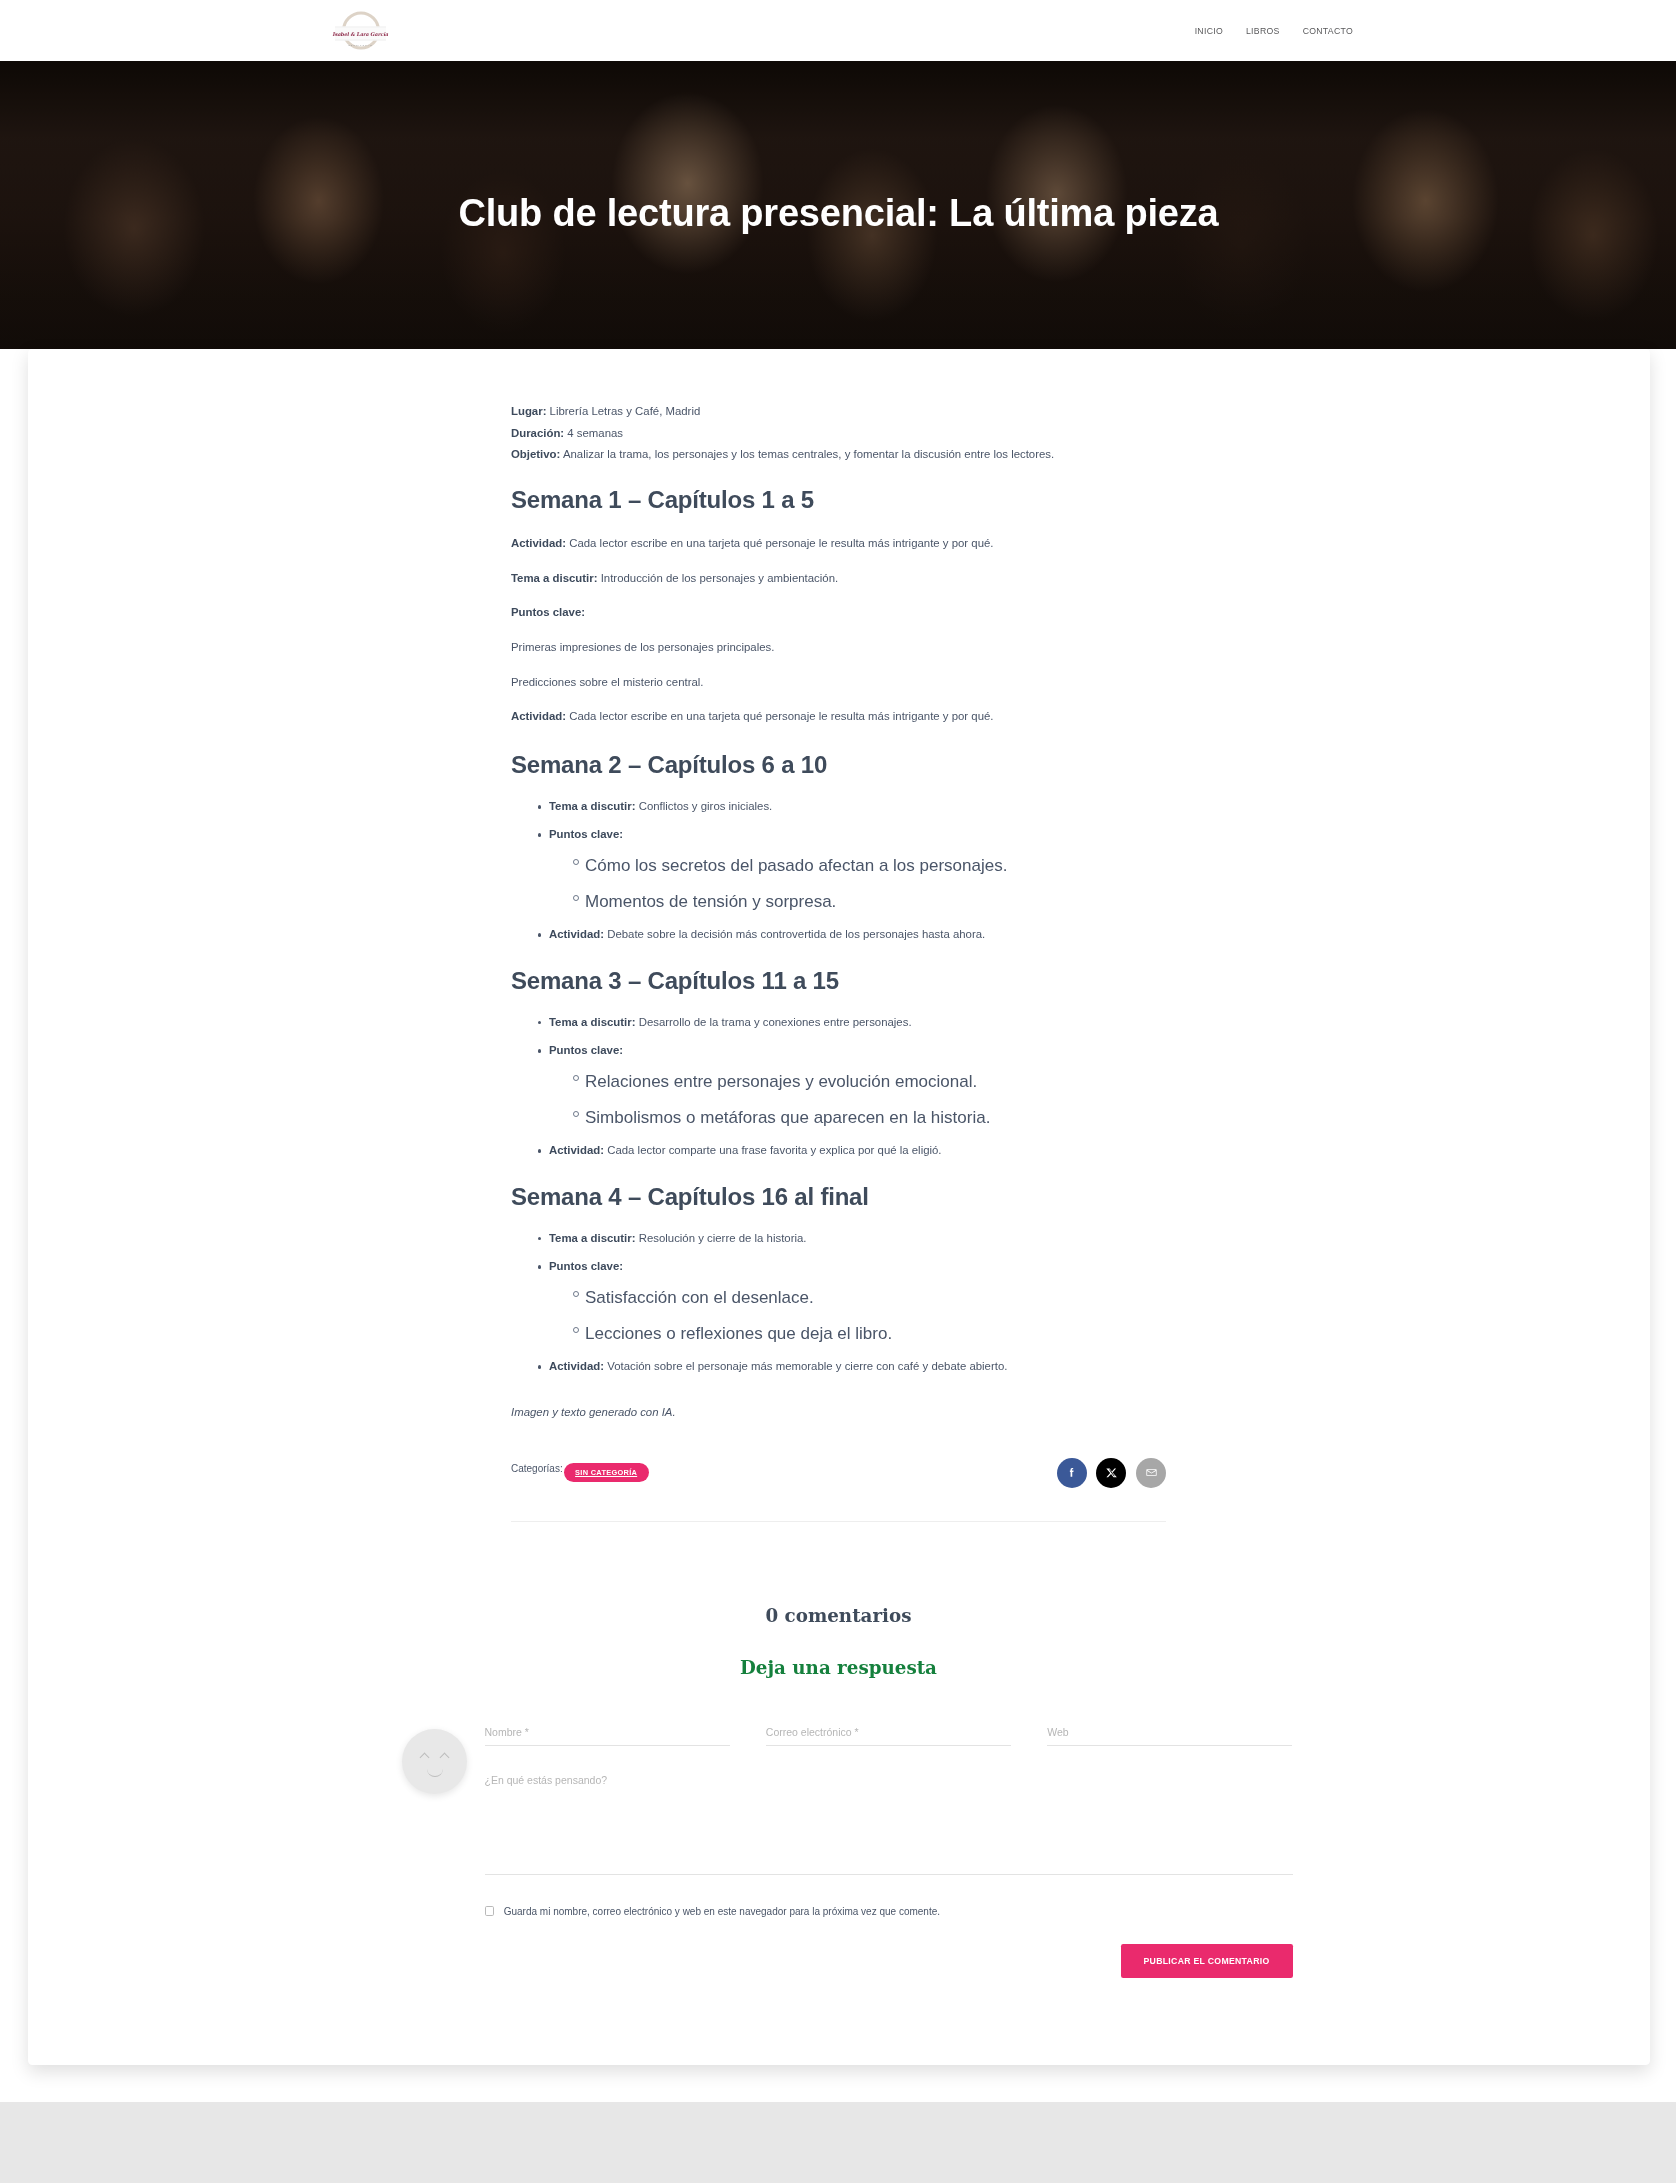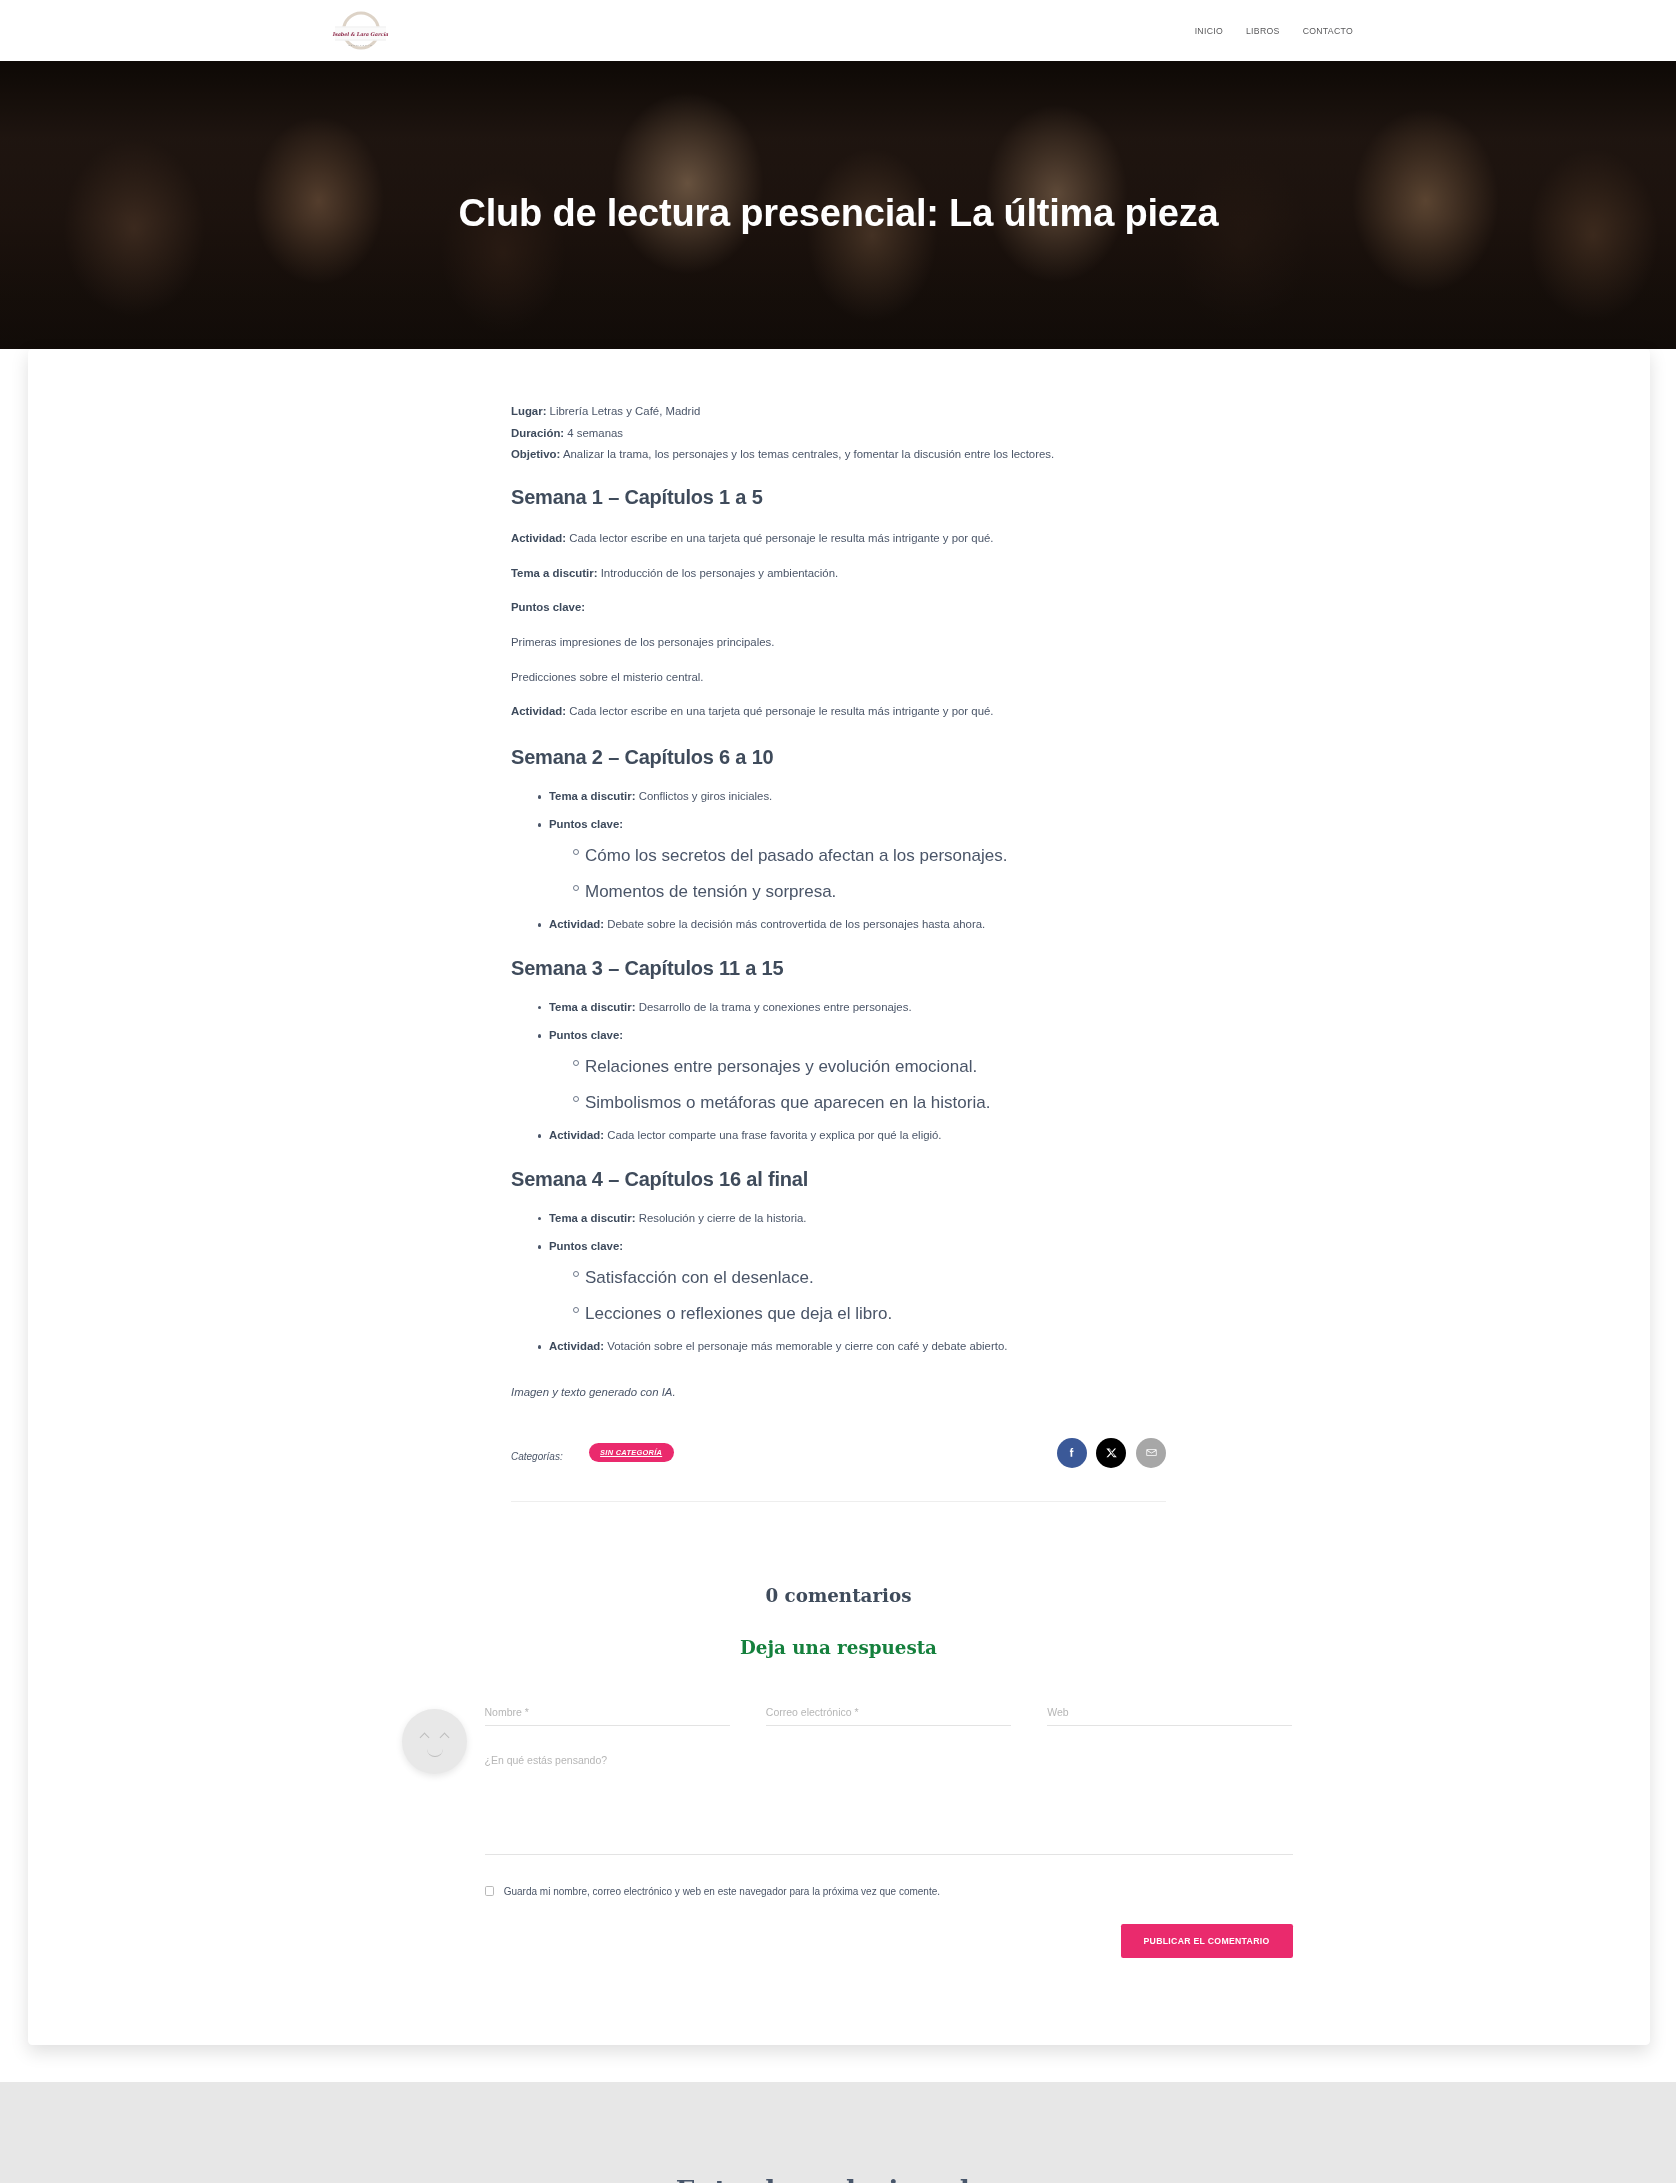--- a/index.html
+++ b/index.html
@@ -158,21 +158,21 @@
     font-size: 11.4px;
     line-height: 1.9;
     color: #4a5568;
     margin: 0 0 13px;
   }
   .p b, .p strong { font-weight: 700; color: #3d4a5c; }
   .p.tight { margin-bottom: 0; }
 
   h2.week {
     font-family: "Liberation Sans", sans-serif;
-    font-size: 20px;
+    font-size: 24px;
     font-weight: 700;
     color: #3f4b5b;
     letter-spacing: -0.2px;
     margin: 23px 0 19px;
   }
   h2.week-first { margin-top: 20px; }
 
   ul.wk {
     margin: 0 0 4.4px 25px;
     padding: 0;
@@ -226,21 +226,21 @@
   }
 
   
   .meta-row {
     width: 655px;
     margin: 40px auto 0;
     display: flex;
     align-items: center;
     justify-content: space-between;
   }
-  .cats { display: flex; align-items: flex-end; gap: 26px; font-style: italic; }
+  .cats { display: flex; align-items: flex-start; gap: 1px; }
   .cats-label { font-size: 10px; color: #4a5568; }
   .cat-pill {
     background: #ea2a6d;
     color: #ffffff;
     font-size: 7.4px;
     font-weight: 700;
     letter-spacing: 0.3px;
     text-transform: uppercase;
     padding: 5.2px 11.4px;
     border-radius: 13px;

